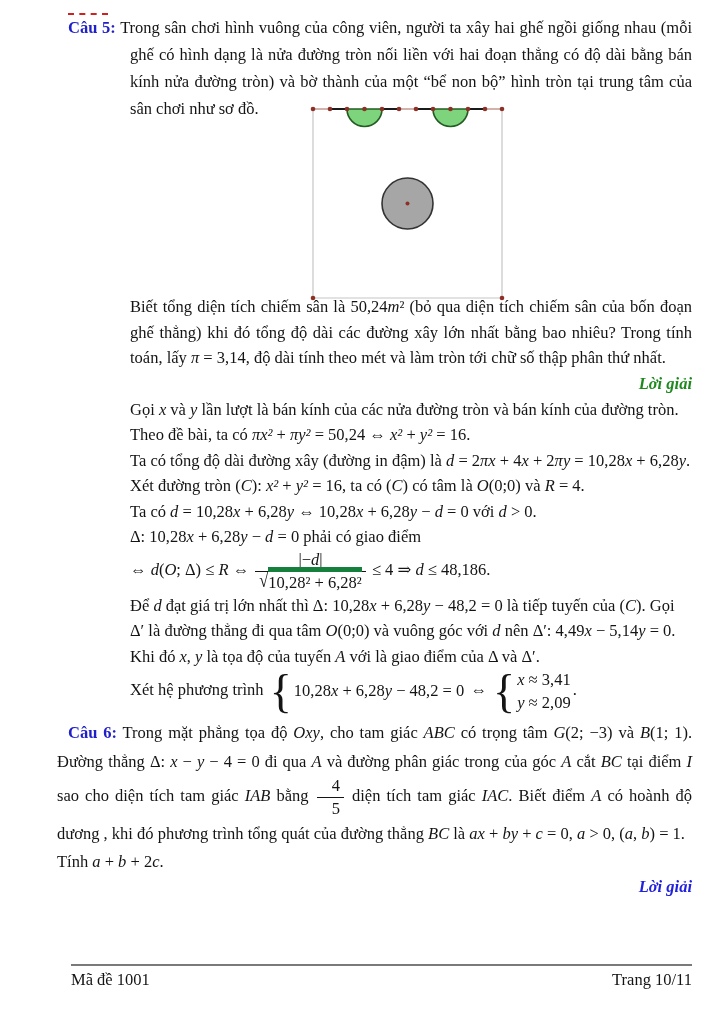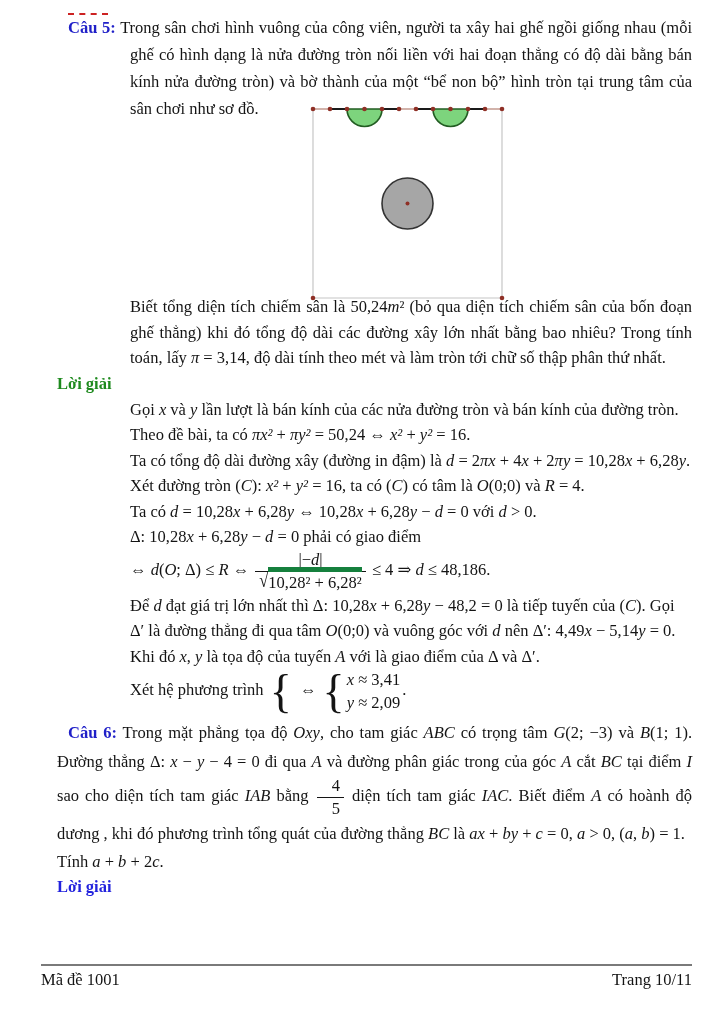--- a/index.html
+++ b/index.html
@@ -19,29 +19,29 @@
     position:absolute;left:68px;top:13px;width:40px;height:0;
     border-top:2px dashed #cc2222;
   }
   .para{margin:0;text-align:justify;line-height:27px;}
   .q5para{padding-left:73px;text-indent:-62px;}
   .qlabel{font-weight:bold;}
   .indent{margin-left:73px;}
   .figwrap{position:absolute;left:297px;top:100px;width:222px;height:206px;}
   .after{margin-top:172px;line-height:25.5px;}
   .loigiai{
-    text-align:left;font-weight:bold;line-height:22px;margin:2px 0 2px 0;
+    text-align:right;font-weight:bold;line-height:22px;margin:2px 0 2px 0;font-style:italic;
   }
   .sol{margin-left:73px;}
   .sline{line-height:25.5px;margin:0;}
   .sol .sline:first-child{text-align:justify;}
   .q6para{line-height:29px;text-indent:11px;margin-top:4px;}
   .q6last{line-height:24px;margin-top:2px;}
   .footer{
-    position:absolute;left:41px;right:33px;top:964px;
+    position:absolute;left:71px;right:33px;top:964px;
     border-top:2px solid #7a7a7a;
     padding-top:4px;
     display:flex;justify-content:space-between;
     font-size:16.5px;
   }
   
   .it{font-style:italic;}
   .frac{display:inline-block;vertical-align:middle;text-align:center;line-height:1.1;margin:0 2px;}
   .fnum{display:block;padding:1px 4px 2px 4px;}
   .fden{display:block;border-top:1px solid #141414;padding:2px 4px 1px 4px;}
@@ -112,20 +112,21 @@
     <div class="sline"><span class="seg">Xét đường tròn (</span><span class="seg it">C</span><span class="seg">): </span><span class="seg it">x²</span><span class="seg"> + </span><span class="seg it">y²</span><span class="seg"> = 16, ta có (</span><span class="seg it">C</span><span class="seg">) có tâm là </span><span class="seg it">O</span><span class="seg">(0;0) và </span><span class="seg it">R</span><span class="seg"> = 4.</span></div>
     <div class="sline"><span class="seg">Ta có </span><span class="seg it">d</span><span class="seg"> = 10,28</span><span class="seg it">x</span><span class="seg"> + 6,28</span><span class="seg it">y</span><span class="seg"> ⇔ 10,28</span><span class="seg it">x</span><span class="seg"> + 6,28</span><span class="seg it">y</span><span class="seg"> − </span><span class="seg it">d</span><span class="seg"> = 0 với </span><span class="seg it">d</span><span class="seg"> &gt; 0.</span></div>
     <div class="sline"><span class="seg">Δ: 10,28</span><span class="seg it">x</span><span class="seg"> + 6,28</span><span class="seg it">y</span><span class="seg"> − </span><span class="seg it">d</span><span class="seg"> = 0 phải có giao điểm</span></div>
     <div class="sline"><span class="seg">⇔ </span><span class="seg it">d</span><span class="seg">(</span><span class="seg it">O</span><span class="seg">; Δ) ≤ </span><span class="seg it">R</span><span class="seg"> ⇔ </span><span class="frac"><span class="fnum"><span class="seg">|−</span><span class="seg it">d</span><span class="seg">|</span></span><span class="fden"><span class="sqrt"><span class="rsign">√</span><span class="rad"><span class="seg">10,28² + 6,28²</span></span></span></span></span><span class="seg"> ≤ 4 ⇒ </span><span class="seg it">d</span><span class="seg"> ≤ 48,186.</span></div>
     <div class="sline"><span class="seg">Để </span><span class="seg it">d</span><span class="seg"> đạt giá trị lớn nhất thì Δ: 10,28</span><span class="seg it">x</span><span class="seg"> + 6,28</span><span class="seg it">y</span><span class="seg"> − 48,2 = 0 là tiếp tuyến của (</span><span class="seg it">C</span><span class="seg">). Gọi</span></div>
     <div class="sline"><span class="seg">Δ′ là đường thẳng đi qua tâm </span><span class="seg it">O</span><span class="seg">(0;0) và vuông góc với </span><span class="seg it">d</span><span class="seg"> nên Δ′: 4,49</span><span class="seg it">x</span><span class="seg"> − 5,14</span><span class="seg it">y</span><span class="seg"> = 0.</span></div>
     <div class="sline"><span class="seg">Khi đó </span><span class="seg it">x</span><span class="seg">, </span><span class="seg it">y</span><span class="seg"> là tọa độ của tuyến </span><span class="seg it">A</span><span class="seg"> với là giao điểm của Δ và Δ′.</span></div>
     <div class="sline"><span class="seg">Xét hệ phương trình </span><span class="cases">
           <span class="cbrace">{</span>
           <span class="crows">
+            <span class="crow"><span class="seg">10,28</span><span class="seg it">x</span><span class="seg"> + 6,28</span><span class="seg it">y</span><span class="seg"> − 48,2 = 0</span></span>
           </span>
         </span><span class="seg"> ⇔ </span><span class="cases">
           <span class="cbrace">{</span>
           <span class="crows">
             <span class="crow"><span class="seg it">x</span><span class="seg"> ≈ 3,41</span></span>
             <span class="crow"><span class="seg it">y</span><span class="seg"> ≈ 2,09</span></span>
           </span>
         </span><span class="seg">.</span></div>
   </div>
 

